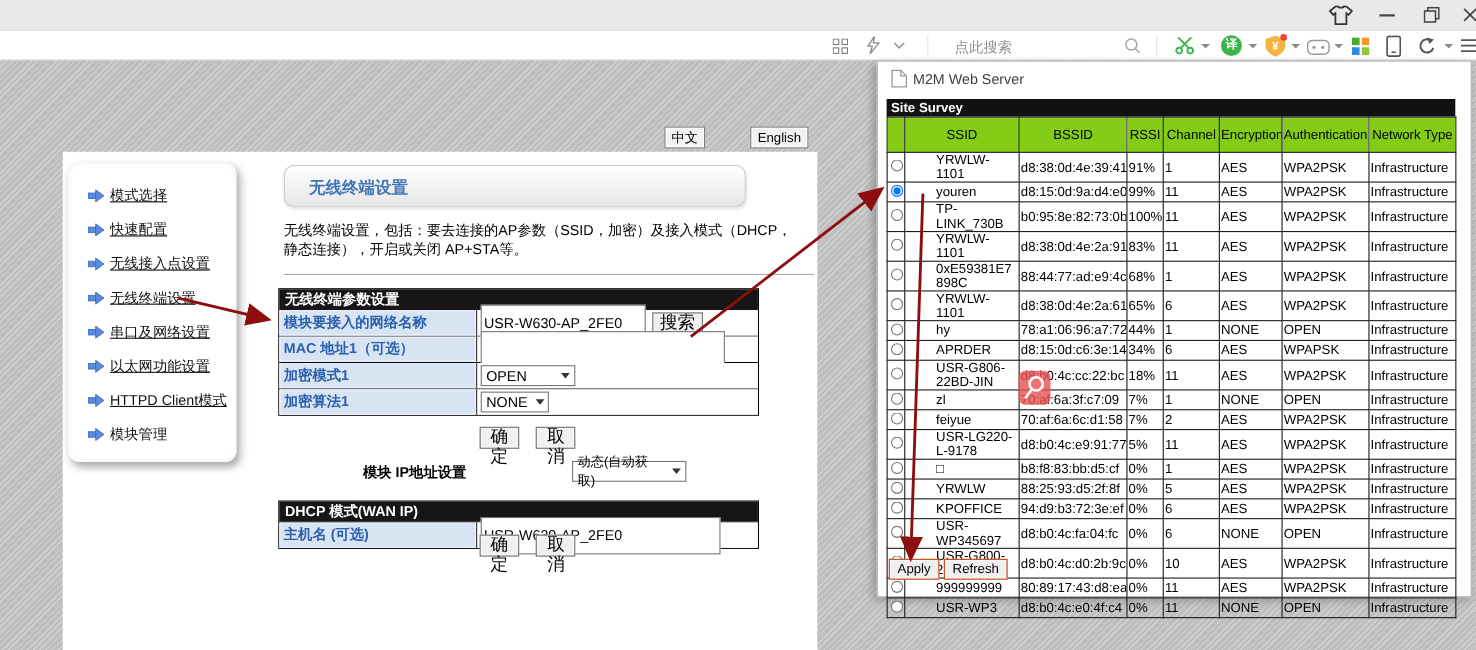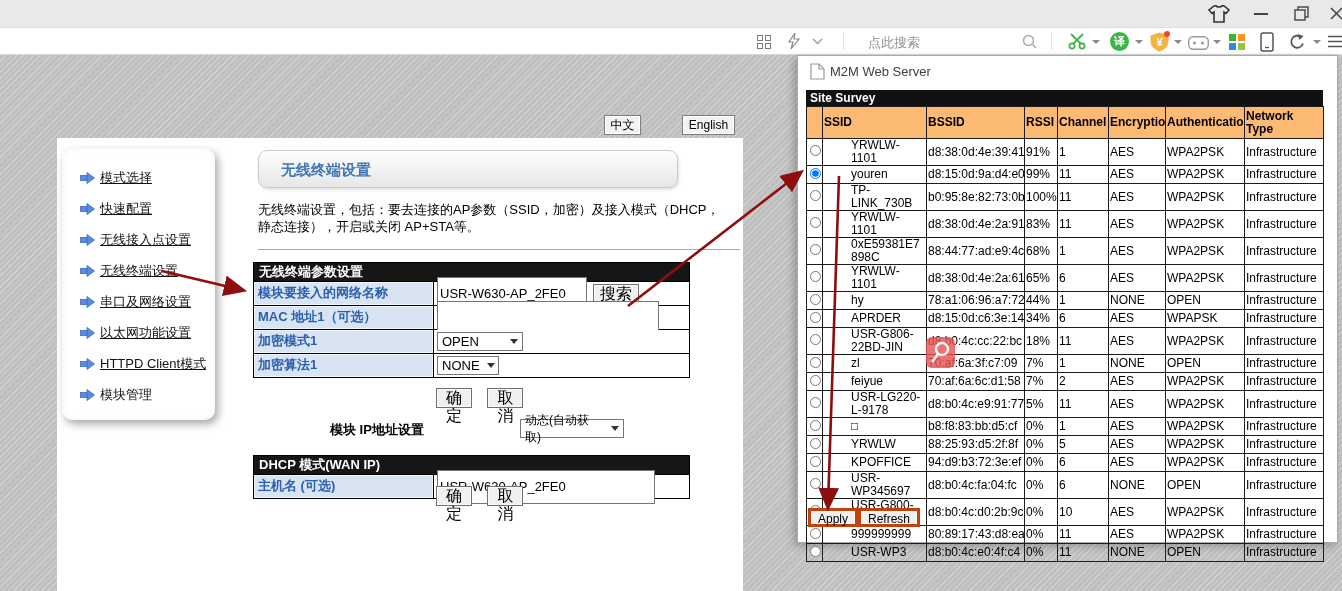--- a/index.html
+++ b/index.html
@@ -54,25 +54,25 @@
   .btnrow .gbtn{margin-right:11px;width:36px;}
   .iplabel{position:absolute;left:330px;top:421px;font-size:13px;font-weight:bold;color:#000;}
 
   
   .popup{position:absolute;left:797px;top:55px;width:541px;height:488px;background:#fff;border:1px solid #aaaaaa;
     box-shadow:-3px 3px 8px rgba(0,0,0,.25);}
   .popup-title{position:absolute;left:32px;top:8px;font-size:13px;color:#404040;}
   .sitebar{position:absolute;left:8px;top:34px;width:517px;height:16px;background:#111;color:#fff;font-weight:bold;font-size:12px;line-height:16px;padding-left:4px;}
   .survey{position:absolute;left:8px;top:50px;border-collapse:collapse;table-layout:fixed;width:517px;font-size:12px;color:#000;}
   .survey th,.survey td{border:1px solid #1c1c1c;padding:0 1px;overflow:hidden;line-height:13px;}
-  .survey th{background:#fdba74;font-weight:bold;text-align:left;height:32px;}
+  .survey th{background:#84cc16;font-weight:normal;text-align:center;height:32px;}
   .survey td{height:18px;white-space:nowrap;}
   .survey td.c-ssid{white-space:normal;word-wrap:break-word;padding-left:28px;}
   .survey input[type=radio]{width:11px;height:11px;margin:0 0 0 2px;}
-  .pbtn{position:absolute;background:#f0f0f0;border:3px solid #c2410c;font-size:12px;height:19px;line-height:17px;padding:0 7px;box-shadow:inset 0 0 0 1px #fafafa;color:#000;}
+  .pbtn{position:absolute;background:#f0f0f0;border:1px solid #c2410c;font-size:12px;height:19px;line-height:17px;padding:0 7px;box-shadow:inset 0 0 0 1px #fafafa;color:#000;}
 
   
   #arrows{position:absolute;left:0;top:0;pointer-events:none;}
   .cursor-mag{position:absolute;left:926px;top:337px;width:29px;height:31px;border-radius:6px;background:rgba(233,83,83,.82);pointer-events:none;}
 </style>
 </head>
 <body>
 
 <div id="screen">
 

